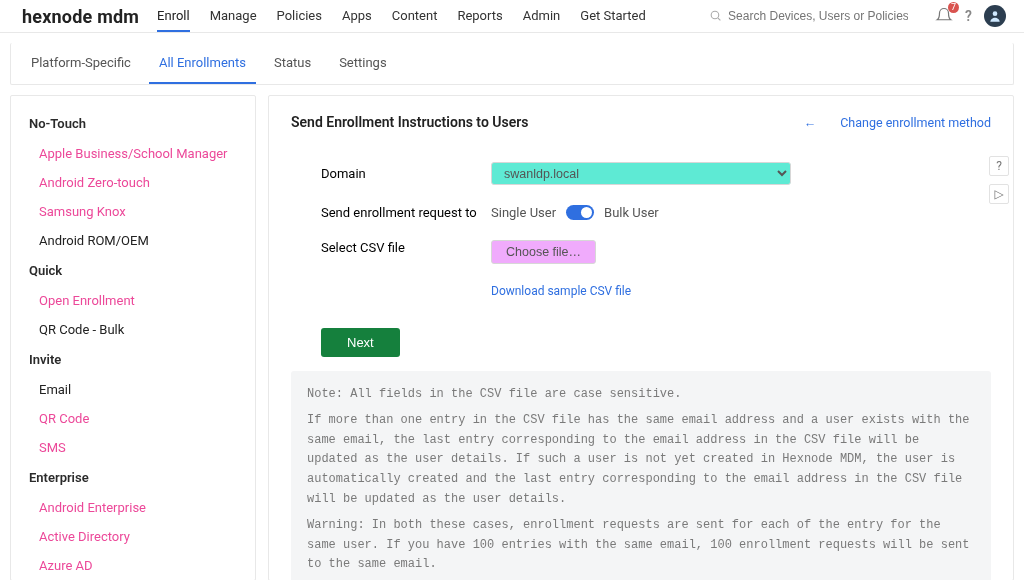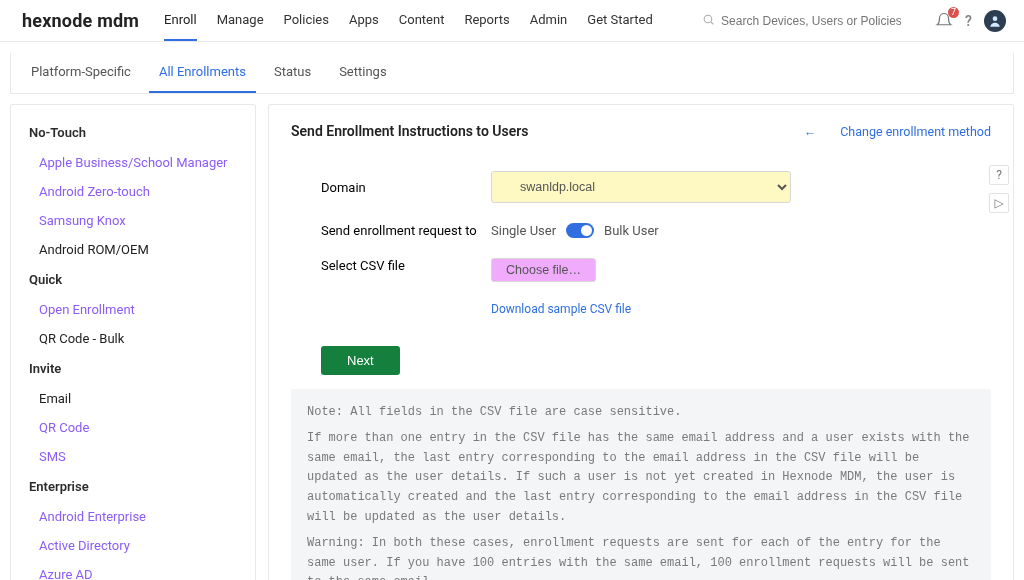--- a/index.html
+++ b/index.html
@@ -1,49 +1,49 @@
 <!DOCTYPE html>
 <html><head>
 <meta charset="utf-8">
 <style>
   * { box-sizing: border-box; margin: 0; padding: 0; }
   html, body { width: 1024px; height: 580px; font-family: -apple-system, BlinkMacSystemFont, "Segoe UI", Roboto, Arial, sans-serif; background: #fff; color: #333; overflow: hidden; }
-  .topbar { display: flex; align-items: center; height: 42px; border-bottom: 1px solid #e8e8e8; padding: 0 18px 0 22px; gap: 7px; }
+  .topbar { display: flex; align-items: center; height: 33px; border-bottom: 1px solid #e8e8e8; padding: 0 18px 0 22px; }
   .logo { font-size: 18px; font-weight: 700; letter-spacing: .2px; color: #222; margin-right: 18px; }
   .topnav { display: flex; gap: 20px; align-items: center; height: 100%; flex: 1; }
   .topnav-item { font-size: 13px; color: #333; height: 100%; display: flex; align-items: center; cursor: pointer; border-bottom: 2px solid transparent; }
   .topnav-item.active { border-bottom: 2px solid #2f6fe0; color: #222; }
   .search-wrap { display: flex; align-items: center; gap: 6px; color: #aaa; margin-right: 16px; width: 210px; }
   .search-wrap input { border: none; outline: none; font-size: 12px; color: #777; width: 180px; }
   .top-icons { display: flex; align-items: center; gap: 12px; }
   .bell { position: relative; width: 18px; height: 18px; color: #666; }
   .badge { position: absolute; top: -5px; right: -6px; background: #d9534f; color: #fff; border-radius: 8px; font-size: 9px; line-height: 11px; padding: 0 3px; }
   .helpq { color: #888; font-weight: 600; font-size: 14px; }
   .avatar { width: 22px; height: 22px; border-radius: 50%; background: #2c3e50; display: flex; align-items: center; justify-content: center; color: #cfe; font-size: 11px; }
 
   .subnav { display: flex; align-items: center; height: 42px; border: 1px solid #e8e8e8; border-top: none; margin: 10px 10px 0 10px; border-radius: 2px; padding: 0 10px; }
   .subnav-item { font-size: 13px; color: #555; height: 100%; display: flex; align-items: center; padding: 0 10px; cursor: pointer; border-bottom: 2px solid transparent; margin-right: 8px; }
   .subnav-item.active { color: #2f6fe0; border-bottom: 2px solid #2f6fe0; }
 
   .content { display: flex; gap: 12px; padding: 10px; }
   .sidebar { width: 246px; border: 1px solid #e8e8e8; border-radius: 2px; padding: 12px 6px; height: 486px; overflow: hidden; }
   .side-heading { font-size: 13px; font-weight: 600; color: #2b2b2b; padding: 8px 12px; cursor: default; }
-  .side-item { font-size: 13px; color: #8b5cf6; padding: 7px 12px 7px 22px; cursor: pointer; }
+  .side-item { font-size: 13px; color: #ec4899; padding: 7px 12px 7px 22px; cursor: pointer; }
   .side-item.sel { color: #222; }
 
   .main { flex: 1; border: 1px solid #e8e8e8; border-radius: 2px; padding: 18px 22px; height: 486px; position: relative; overflow: hidden; }
   .main-head { display: flex; justify-content: space-between; align-items: center; margin-bottom: 22px; }
   .main-title { font-size: 14px; font-weight: 600; color: #222; }
   .change-link { color: #2f6fe0; font-size: 12.5px; cursor: pointer; display: flex; align-items: center; gap: 24px; }
   .arrow-left::before { content: "←"; color: #2f6fe0; }
 
   .form-row { display: flex; align-items: center; padding: 10px 0; margin-left: 30px; }
   .form-label { width: 170px; font-size: 13px; color: #000000; }
   .form-ctrl { font-size: 13px; color: #555; }
-  .select { appearance: auto; border: 1px solid #d7d7d7; background: #fef9c3; font-size: 12.5px; padding: 3px 24px; width: 300px; height: 32px; border-radius: 3px; color: #555; }
+  .select { appearance: auto; border: 1px solid #d7d7d7; background: #5eead4; font-size: 12.5px; padding: 3px 8px; width: 300px; height: 23px; border-radius: 3px; color: #555; }
   .toggle-row { display: flex; align-items: center; gap: 10px; }
   .toggle { width: 28px; height: 15px; background: #2f6fe0; border-radius: 8px; position: relative; cursor: pointer; }
   .toggle::after { content: ""; position: absolute; right: 2px; top: 2px; width: 11px; height: 11px; background: #fff; border-radius: 50%; }
   .choose-btn { border: 1px solid #d7d7d7; background: #f0abfc; font-size: 12.5px; padding: 4px 14px; border-radius: 3px; color: #555; cursor: pointer; }
   .dl-link { color: #2f6fe0; font-size: 12px; cursor: pointer; display: block; margin-top: 20px; }
   .next-btn { background: #15803d; color: #fff; border: none; font-size: 13px; padding: 7px 26px; border-radius: 3px; margin: 20px 0 14px 30px; cursor: not-allowed; }
 
   .note-box { background: #f4f5f6; border-radius: 3px; padding: 14px 16px; font-size: 12px; color: #7a7a7a; line-height: 1.65; font-family: Liberation Mono, monospace; }
   .note-box p { margin-bottom: 6px; }
 

